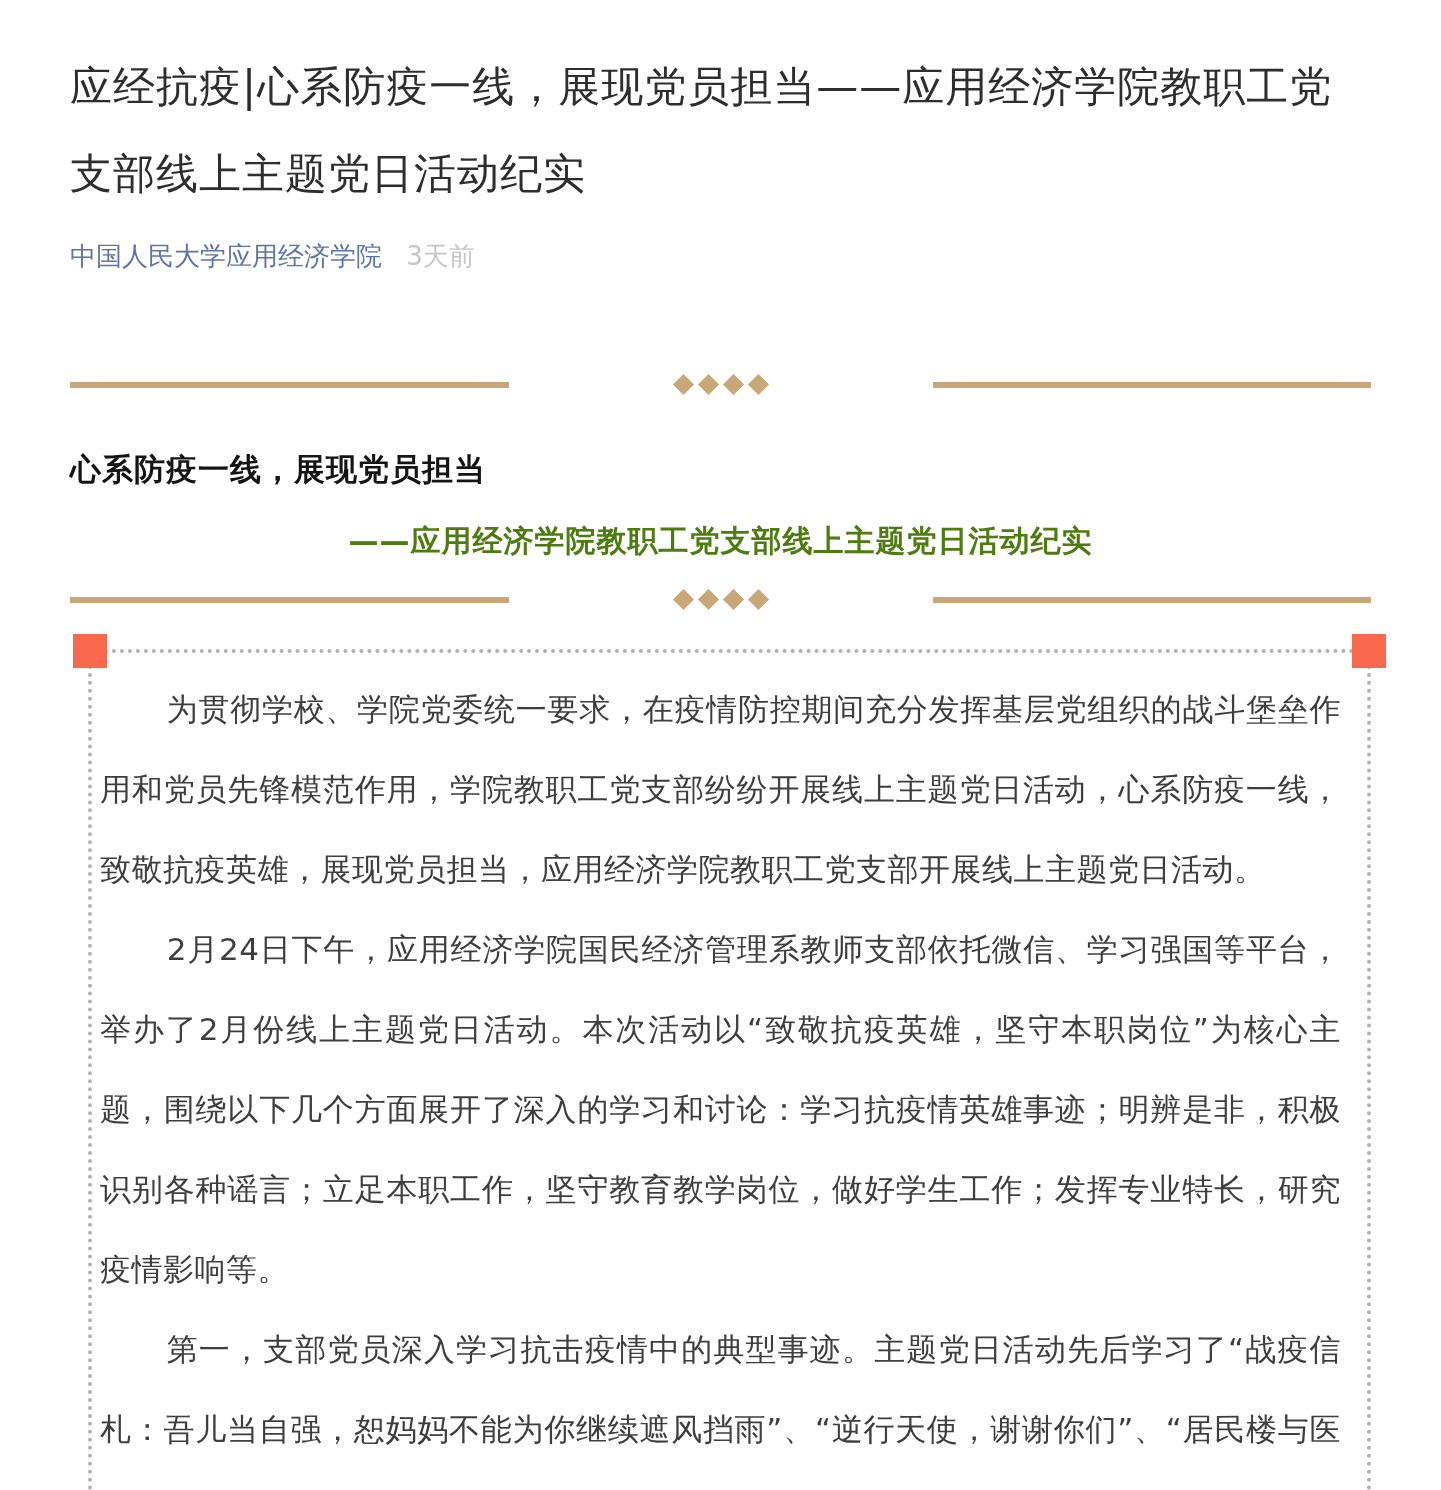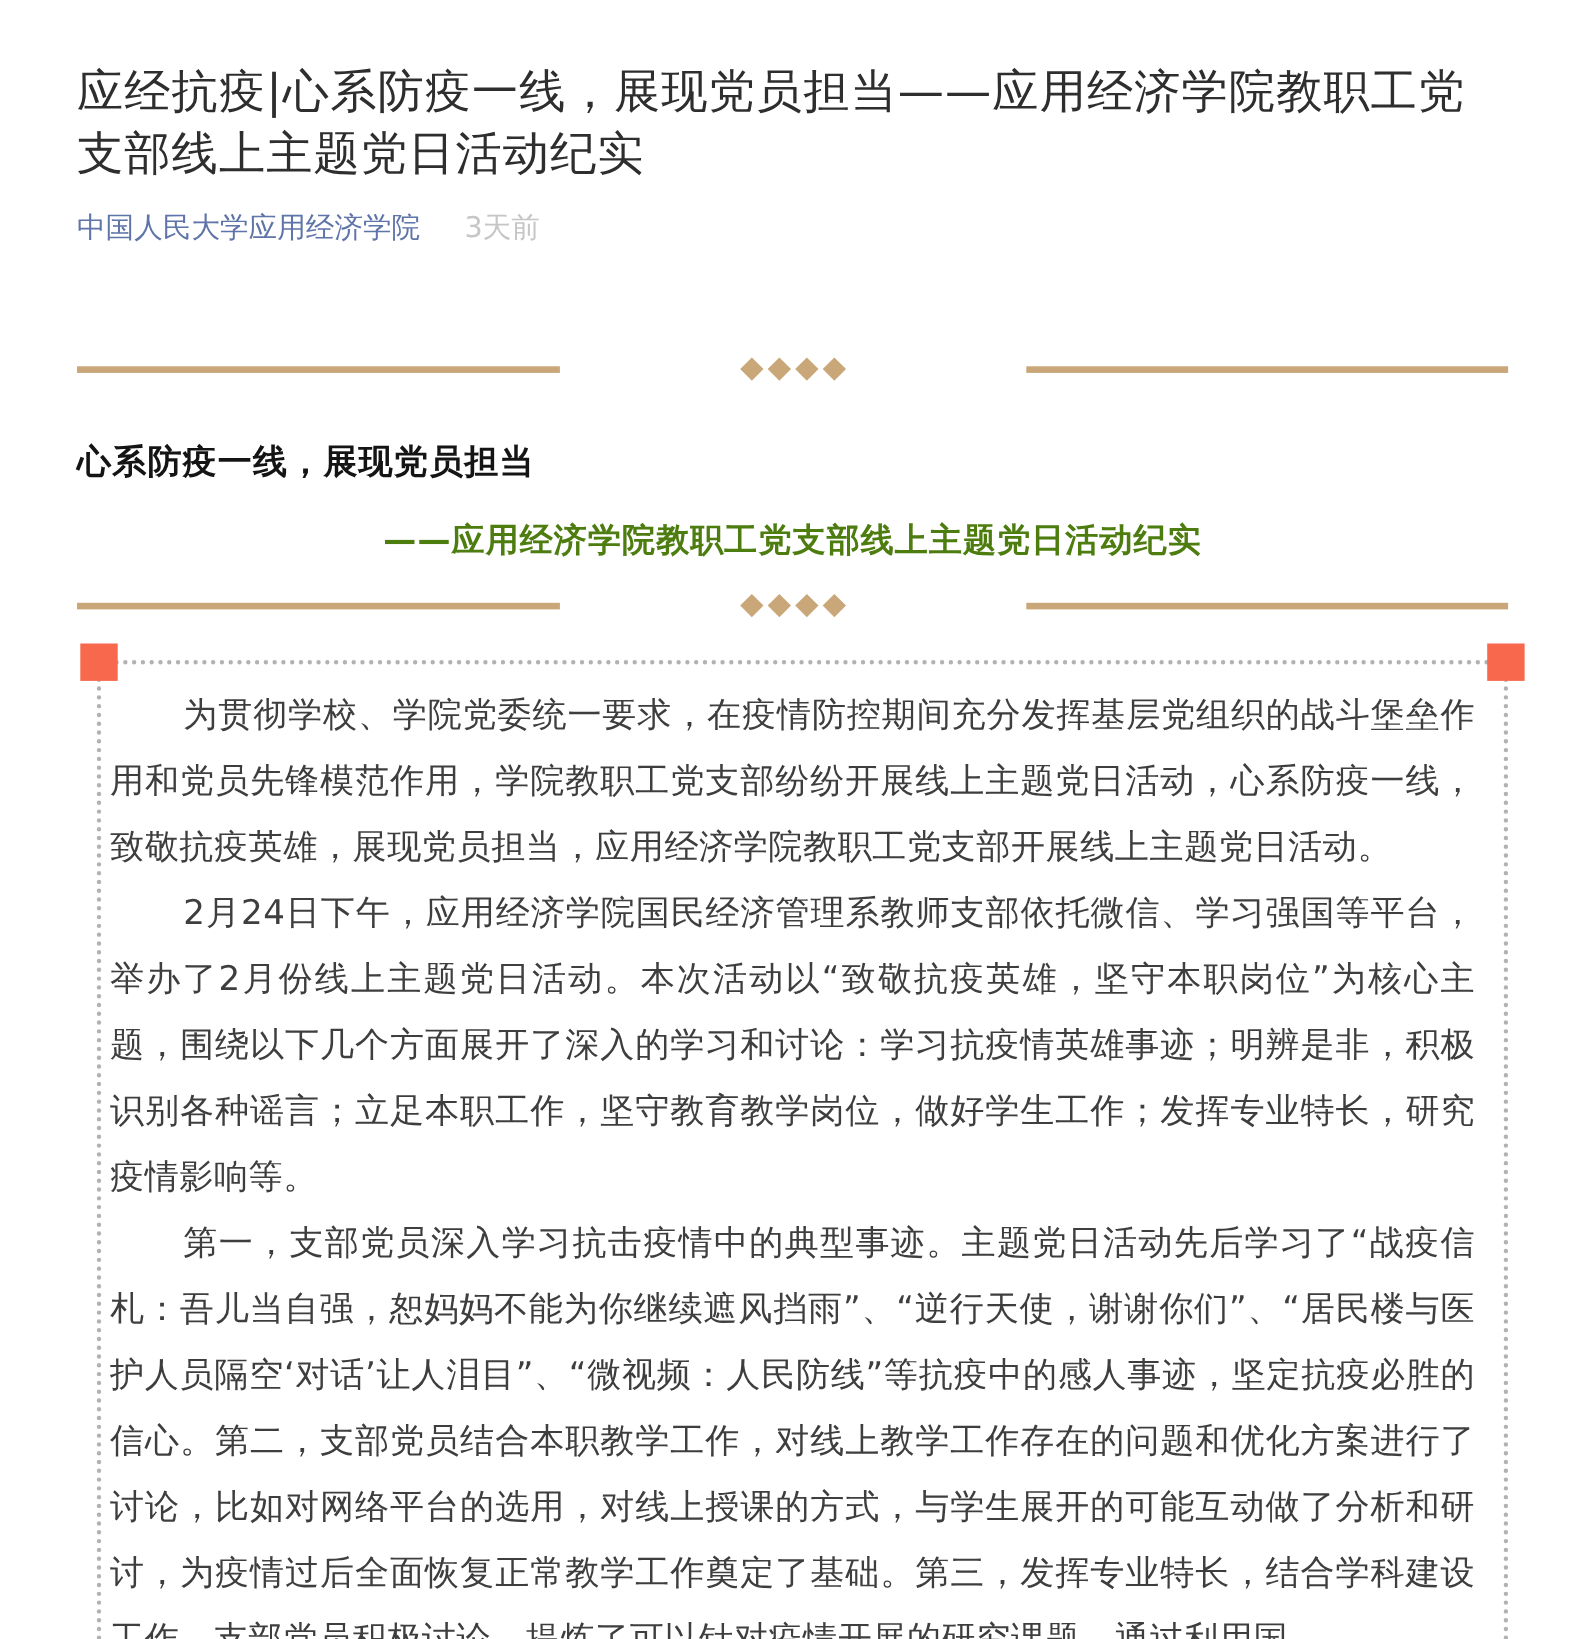--- a/index.html
+++ b/index.html
@@ -12,41 +12,41 @@
     width: 1441px;
     height: 1490px;
     overflow: hidden;
     font-family: "DejaVu Sans", sans-serif;
   }
   .page {
     padding: 0 70px;
   }
   
   .title {
-    margin: 54px 0 0 0;
+    margin: 43px 0 0 0;
     font-size: 42px;
-    line-height: 57px;
+    line-height: 87px;
     font-weight: 400;
     color: #2e2e2e;
     letter-spacing: 1px;
   }
   .byline {
     margin-top: 22px;
     font-size: 26px;
     line-height: 34px;
   }
   .source {
     color: #5f74a8;
     text-decoration: none;
     cursor: pointer;
     text-align: center;
   }
   .date {
     color: #c6c6c6;
-    margin-left: 32px;
+    margin-left: 16px;
   }
   
   .divider {
     display: flex;
     align-items: center;
     margin-top: 104px;
   }
   .divider.bottom {
     margin-top: 30px;
   }
@@ -99,21 +99,21 @@
     position: absolute;
     width: 34px;
     height: 34px;
     background: #f8684d;
   }
   .corner-l { top: -19px; left: -19px; }
   .corner-r { top: -19px; right: -19px; }
   .content-box p {
     margin: 0;
     font-size: 31px;
-    line-height: 60px;
+    line-height: 80px;
     letter-spacing: 0.5px;
     color: #3e3e3e;
     text-align: justify;
     text-indent: 2.15em;
   }
 </style>
 </head>
 <body>
 
 <div class="page">

